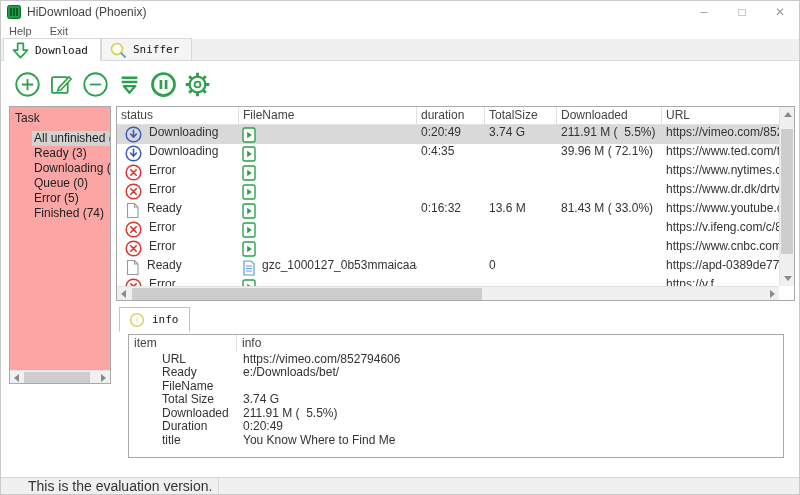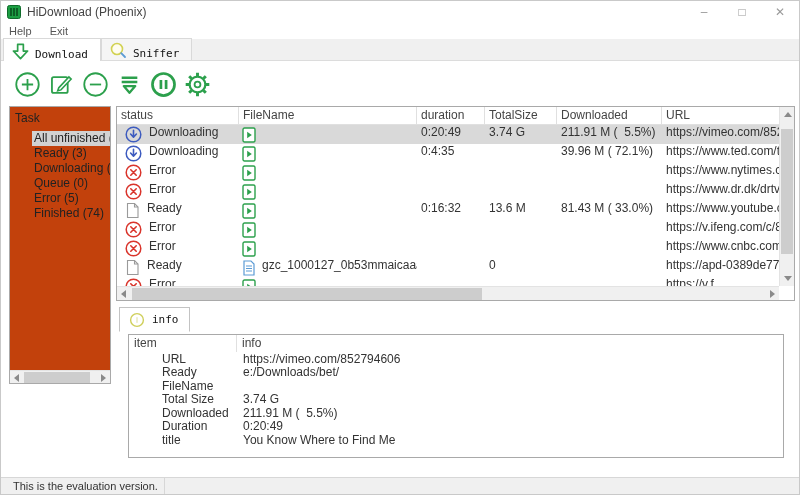--- a/index.html
+++ b/index.html
@@ -14,31 +14,31 @@
   .title-text { font-size:12px; color:#444; }
   .win-controls { position:absolute; right:0; top:0; height:22px; display:flex; }
   .win-btn { width:38px; height:22px; display:flex; align-items:center; justify-content:center; color:#9a9a9a; font-size:12px; cursor:default; }
 
   
   .menubar { position:absolute; top:22px; left:0; right:0; height:16px; background:#fff; display:flex; align-items:center; padding-left:8px; gap:18px; }
   .menu-item { font-size:11px; color:#555; }
 
   
   .tabbar { position:absolute; top:38px; left:0; right:0; height:22px; background:#f0f0f0; border-bottom:1px solid #dcdcdc; display:flex; align-items:flex-end; padding-left:2px; }
-  .main-tab { height:22px; display:flex; align-items:flex-end; gap:5px; padding:0 12px 0 6px; border:1px solid #d9d9d9; border-bottom:none; background:#f5f5f5; font-family:"DejaVu Sans Mono", monospace; font-size:11px; color:#111; position:relative; }
+  .main-tab { height:22px; display:flex; align-items:center; gap:5px; padding:0 12px 0 6px; border:1px solid #d9d9d9; border-bottom:none; background:#f5f5f5; font-family:"DejaVu Sans Mono", monospace; font-size:11px; color:#111; position:relative; }
   .main-tab.active { background:#fff; height:23px; margin-bottom:-1px; z-index:2; }
   .tab-icon { display:inline-flex; width:20px; height:20px; align-items:center; justify-content:center; }
 
   
   .toolbar { position:absolute; top:61px; left:0; right:0; height:44px; background:#fff; display:flex; align-items:center; padding-left:13px; gap:7px; }
   .tb-btn { width:27px; height:27px; display:flex; align-items:center; justify-content:center; }
   .tb-btn svg { display:block; }
 
   
-  .task-panel { position:absolute; left:8px; top:105px; width:102px; height:278px; background:#c2410c; border:1px solid #a9a9a9; overflow:hidden; }
+  .task-panel { position:absolute; left:8px; top:105px; width:102px; height:278px; background:#fca5a5; border:1px solid #a9a9a9; overflow:hidden; }
   .task-header { padding:4px 0 6px 5px; font-size:12px; color:#222; }
   .task-item { padding:0 2px 0 22px; line-height:15px; font-size:12px; color:#222; white-space:nowrap; }
   .task-item .lbl { display:inline-block; padding:0 2px; }
   .task-item.selected .lbl { background:#d2d2d2; }
   .task-hscroll { position:absolute; left:0; right:0; bottom:0; height:13px; background:#f0f0f0; border-top:1px solid #e3e3e3; }
   .task-hscroll .thumb { position:absolute; left:14px; top:1px; width:66px; height:11px; background:#cdcdcd; }
 
   
   .dl-panel { position:absolute; left:115px; top:105px; width:679px; height:195px; background:#fff; border:1px solid #a9a9a9; }
   .dl-inner { position:absolute; left:0; top:0; right:15px; bottom:14px; overflow:hidden; }
@@ -79,21 +79,21 @@
   .info-header { display:flex; height:17px; }
   .info-header .ih { font-size:12px; color:#444; padding:1px 0 0 5px; }
   .ih-item { width:108px; flex:none; border-right:1px solid #e0e0e0; }
   .ih-info { flex:1; }
   .info-row { display:flex; height:13.5px; align-items:center; }
   .info-row .k { width:108px; flex:none; padding-left:33px; font-size:12px; color:#333; white-space:pre; overflow:hidden; }
   .info-row .v { flex:1; padding-left:6px; font-size:12px; color:#333; white-space:pre; overflow:hidden; }
 
   
   .statusbar { position:absolute; left:0; right:0; bottom:0; height:17px; background:#f0f0f0; border-top:1px solid #d7d7d7; display:flex; align-items:center; }
-  .sb-section { height:100%; display:flex; align-items:center; padding:0 6px 0 12px; border-right:1px solid #d7d7d7; font-size:11px; color:#333; min-width:120px; }
+  .sb-section { height:100%; display:flex; align-items:center; padding:0 6px 0 12px; border-right:1px solid #d7d7d7; font-size:14px; color:#333; min-width:120px;margin-left:15px; }
 </style>
 </head>
 <body>
 
 <div class="window">
 
   <div class="titlebar">
     <span class="app-icon">
       <svg width="14" height="14" viewBox="0 0 14 14">
           <rect x="0.5" y="0.5" width="13" height="13" rx="2" fill="#1c9e43" stroke="#0e6b2a"></rect>

